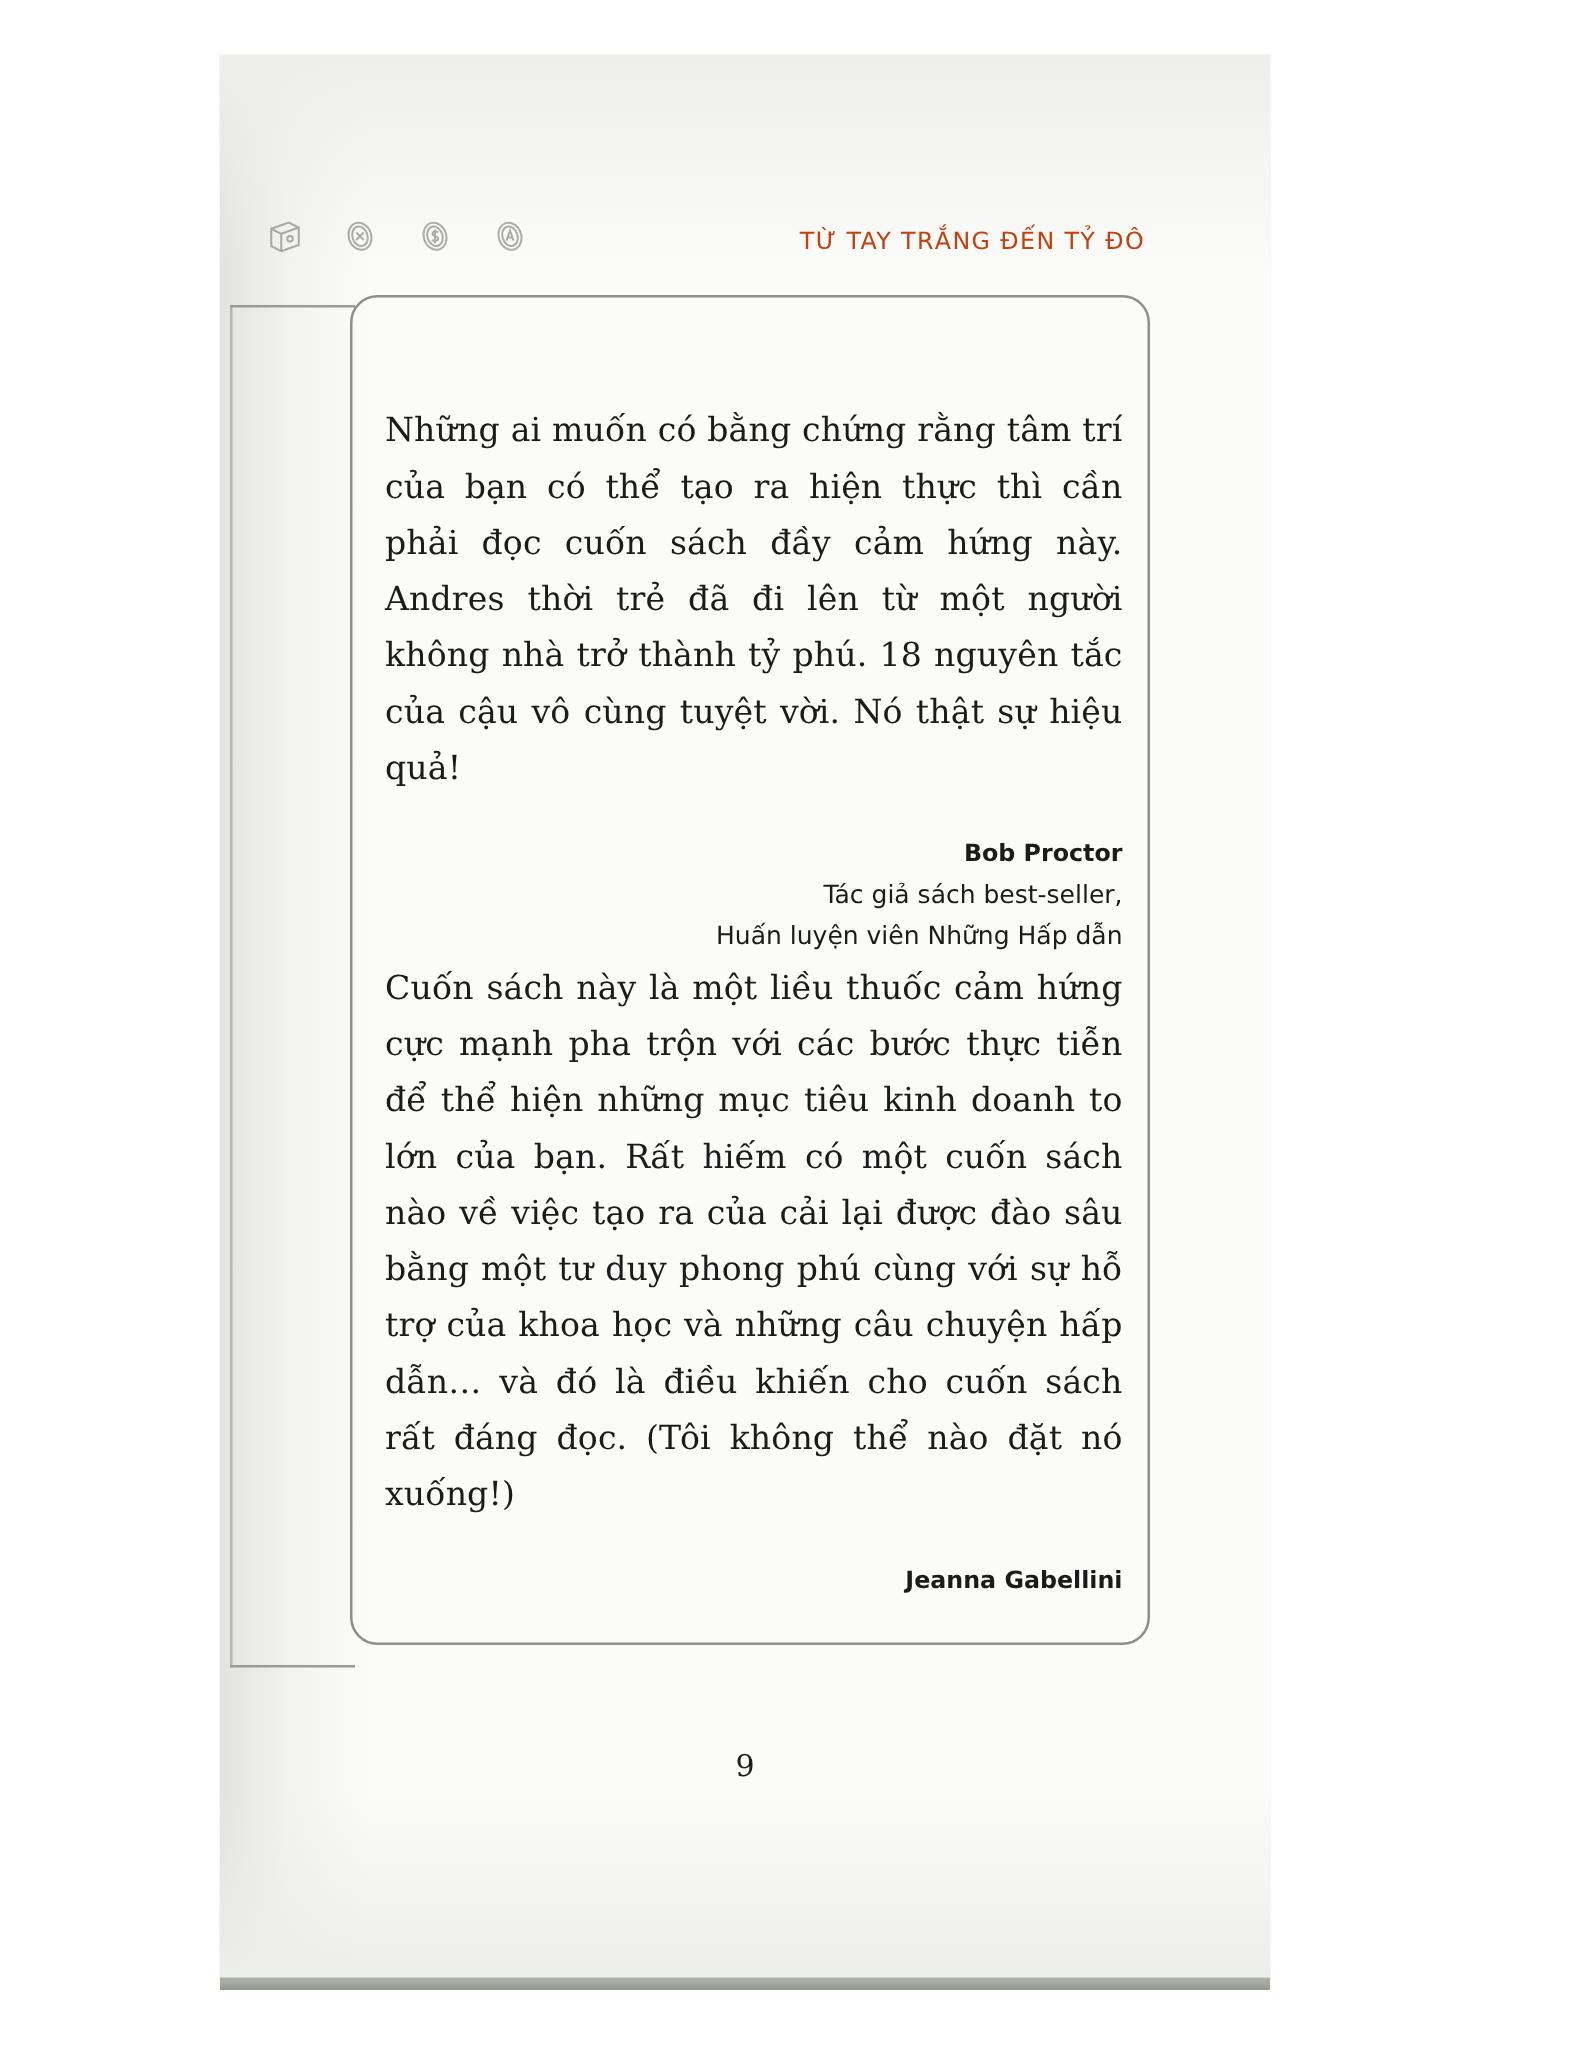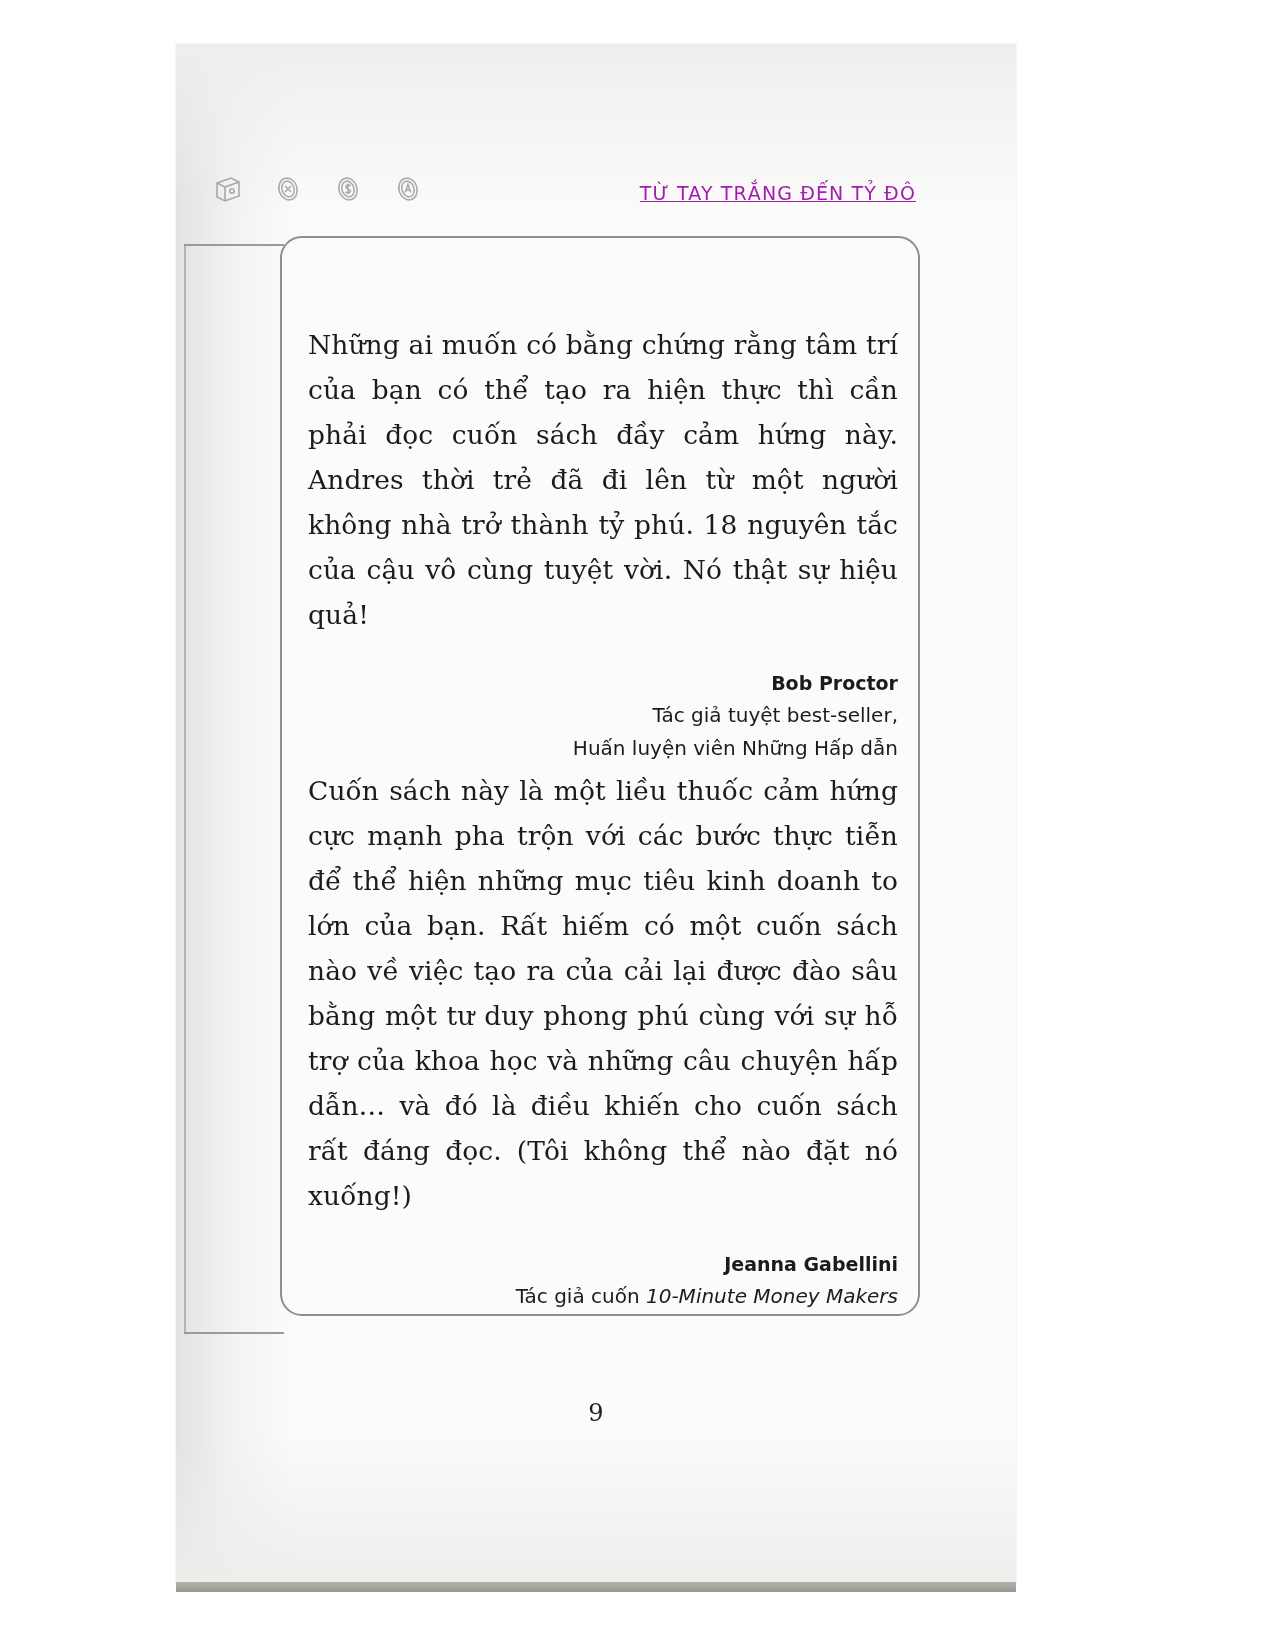--- a/index.html
+++ b/index.html
@@ -76,23 +76,22 @@
   .hicon {
     opacity: .55;
   }
   .running-head {
     position: absolute;
     right: 100px;
     top: 68px;
     font-family: "DejaVu Sans", sans-serif;
     font-size: 19px;
     letter-spacing: 1.1px;
-    color: #a21caf;
+    color: #c2410c;
     white-space: nowrap;
-    text-decoration: underline;
   }
 
   
   #quote-frame {
     position: absolute;
     left: 104px;
     top: 192px;
     width: 640px;
     height: 1080px;
     border: 2px solid #8e8e8e;
@@ -244,28 +243,27 @@
 
   <div id="frame-gutter-line"></div>
   <div id="frame-left-tail-top"></div>
   <div id="frame-left-tail-bottom"></div>
   <div id="quote-frame"></div>
 
   <div class="quote-block" id="quote-1">
     <p class="quote-text last-left">Những ai muốn có bằng chứng rằng tâm trí của bạn có thể tạo ra hiện thực thì cần phải đọc cuốn sách đầy cảm hứng này. Andres thời trẻ đã đi lên từ một người không nhà trở thành tỷ phú. 18 nguyên tắc của cậu vô cùng tuyệt vời. Nó thật sự hiệu quả!</p>
     <div class="attrib">
       <div class="name">Bob Proctor</div>
-      <div class="role">Tác giả tuyệt best-seller,</div>
+      <div class="role">Tác giả sách best-seller,</div>
       <div class="role">Huấn luyện viên Những Hấp dẫn</div>
     </div>
   </div>
 
   <div class="quote-block" id="quote-2">
     <p class="quote-text last-left">Cuốn sách này là một liều thuốc cảm hứng cực mạnh pha trộn với các bước thực tiễn để thể hiện những mục tiêu kinh doanh to lớn của bạn. Rất hiếm có một cuốn sách nào về việc tạo ra của cải lại được đào sâu bằng một tư duy phong phú cùng với sự hỗ trợ của khoa học và những câu chuyện hấp dẫn… và đó là điều khiến cho cuốn sách rất đáng đọc. (Tôi không thể nào đặt nó xuống!)</p>
     <div class="attrib">
       <div class="name">Jeanna Gabellini</div>
-      <div class="role"><span>Tác giả cuốn </span><em>10-Minute Money Makers</em></div>
     </div>
   </div>
 
   <div id="folio">9</div>
 
 </div>
 
 </body></html>

